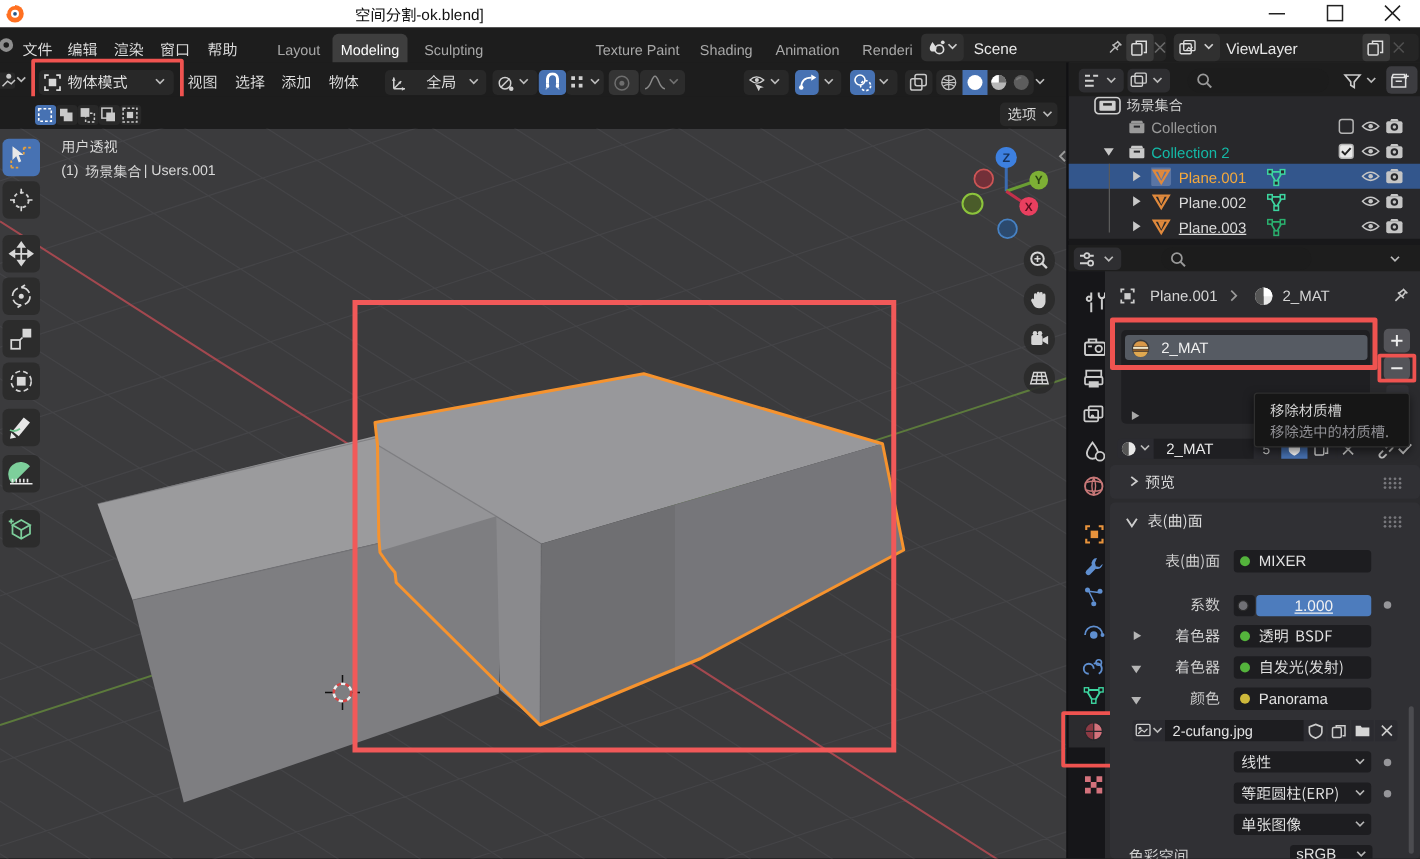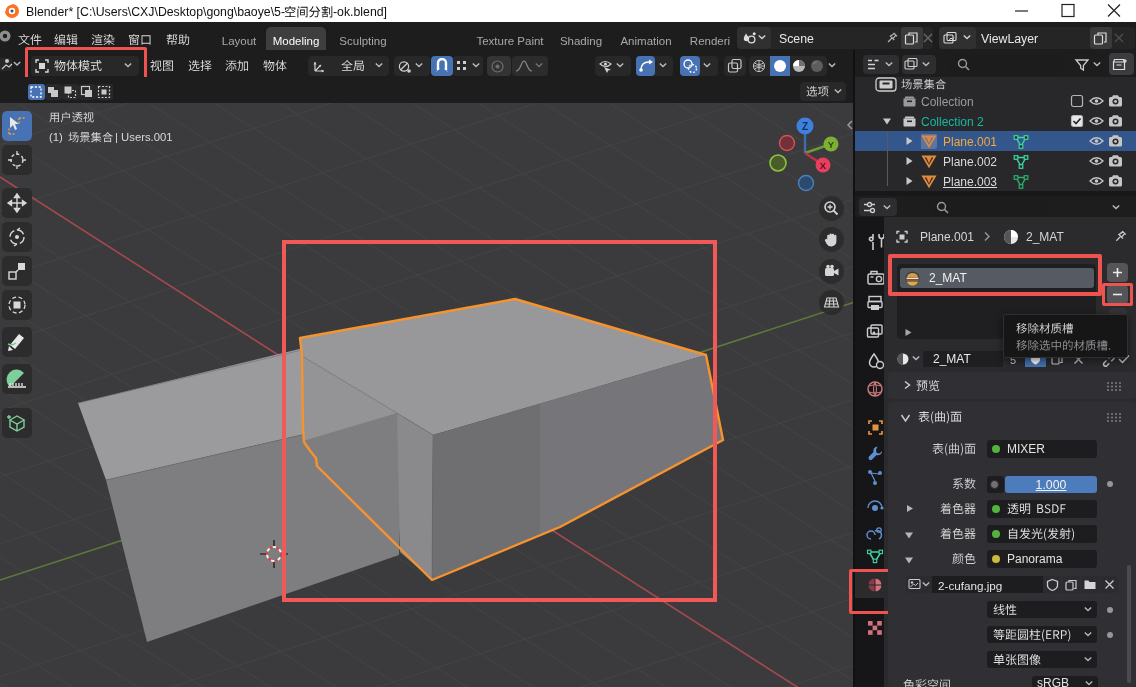--- a/index.html
+++ b/index.html
@@ -89,21 +89,20 @@
     </defs>
   </svg>
 <div id="page" style="position:relative;width:1136px;height:687px;background:#1d1d1d;overflow:hidden;font-family:'Liberation Sans',sans-serif">
 <div style="position:absolute;left:0.0px;top:0.0px;width:1136.0px;height:22.0px;background:#ffffff;border-radius:0.0px;"></div>
 <svg style="position:absolute;left:4.0px;top:3.0px;" width="16.0" height="16.0">
       <circle cx="8" cy="8" r="7" fill="#ff7021"></circle>
       <circle cx="8" cy="8" r="3.2" fill="#fff"></circle>
       <circle cx="8" cy="8" r="1.5" fill="#265787"></circle>
       <path d="M1 8 A7 7 0 0 1 8 1" stroke="#fff" stroke-width="1.6" fill="none"></path>
     </svg>
-<div style="position:absolute;left:26.0px;top:11.5px;transform:translate(0,-50%);font:400 12.3px 'Liberation Sans',sans-serif;color:#111;white-space:pre;">Blender* [C:\Users\CXJ\Desktop\gong\baoye\5-</div>
 <svg style="position:absolute;left:1014.0px;top:0.0px;" width="16.0" height="22.0">
       <path d="M1 11 h13" stroke="#222" stroke-width="1.2"></path>
     </svg>
 <svg style="position:absolute;left:1060.0px;top:0.0px;" width="16.0" height="22.0">
       <rect x="2" y="4.5" width="12" height="12" stroke="#222" stroke-width="1.2" fill="none"></rect>
     </svg>
 <svg style="position:absolute;left:1106.0px;top:0.0px;" width="16.0" height="22.0">
       <path d="M2 4.5 L14 16.5 M14 4.5 L2 16.5" stroke="#222" stroke-width="1.2"></path>
     </svg>
 <div style="position:absolute;left:0.0px;top:22.0px;width:1136.0px;height:28.0px;background:#1d1d1d;border-radius:0.0px;"></div>

